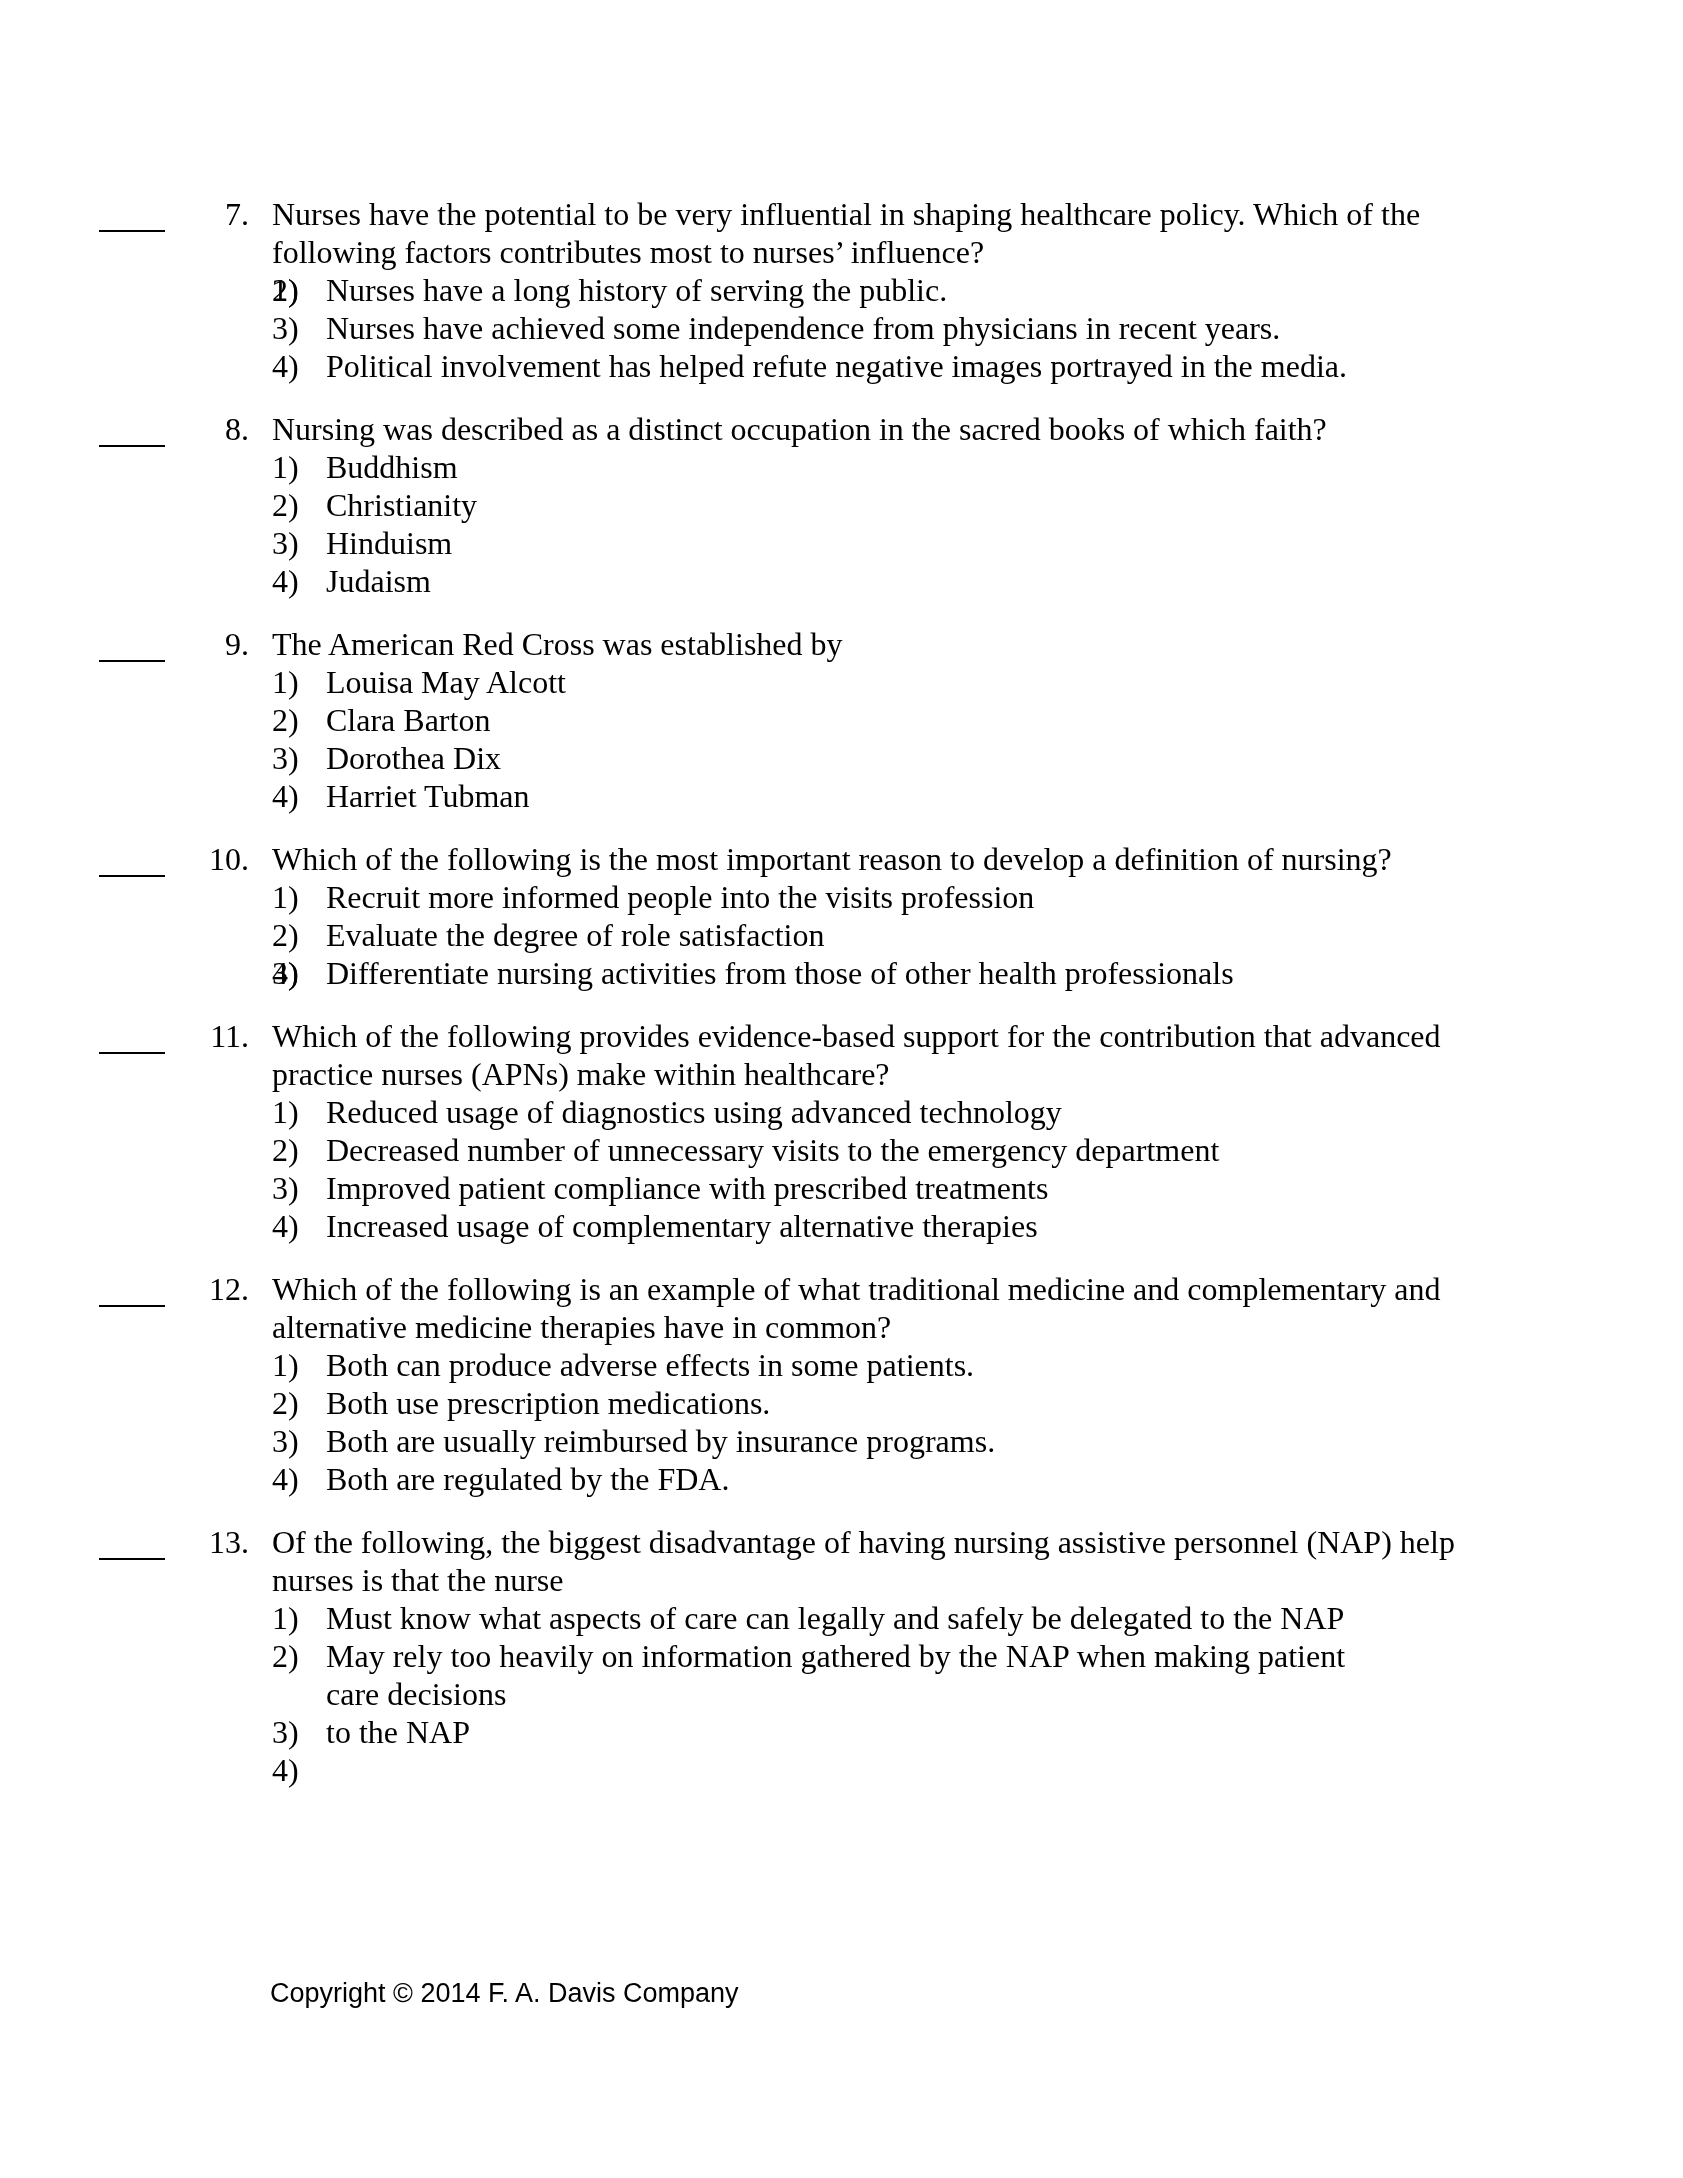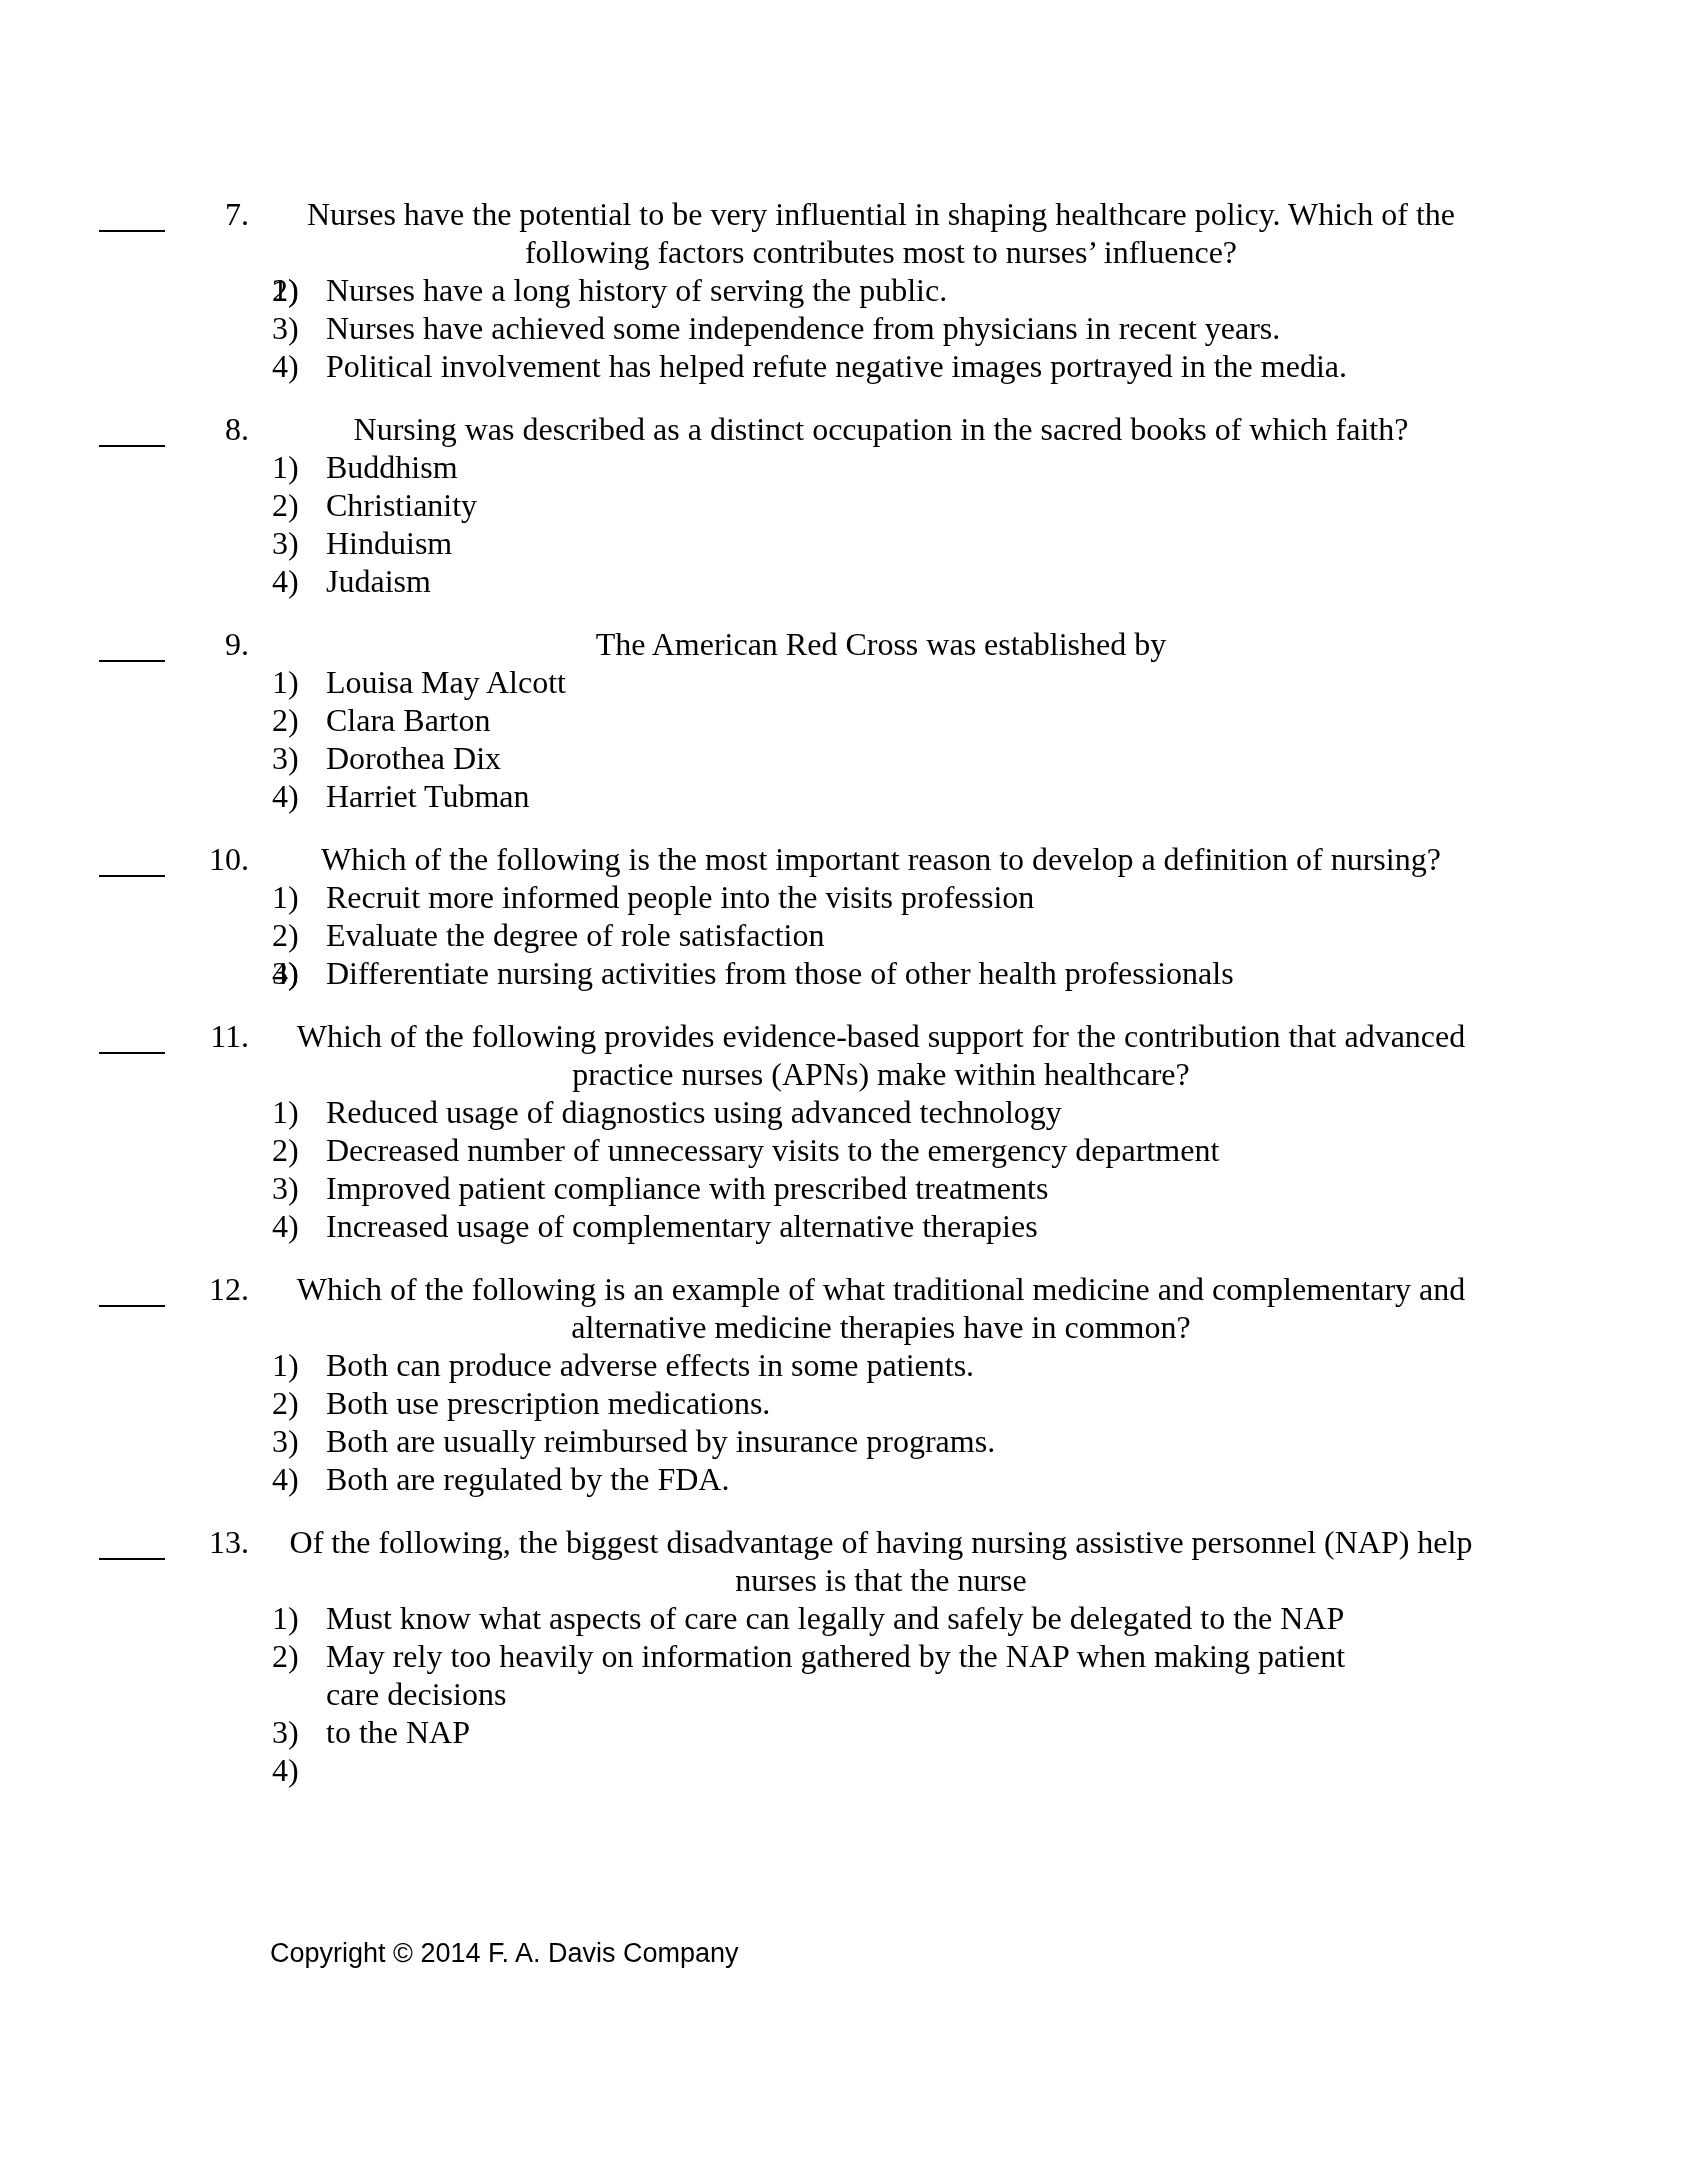--- a/index.html
+++ b/index.html
@@ -14,28 +14,28 @@
     .answer-blank {
       position: absolute; left: 99px; top: 35px; width: 66px; height: 0;
       border-top: 2px solid #000;
     }
     .qnum {
       position: absolute; left: 193px; width: 56px; top: 0;
       text-align: right; font-size: 32px; line-height: 38px;
     }
     .qtext {
       margin-left: 272px; width: 1218px;
-      font-size: 32px; line-height: 38px; text-align: center;
+      font-size: 32px; line-height: 38px;
     }
     .options { margin-left: 272px; }
     .option { position: relative; font-size: 32px; line-height: 38px; }
     .opt-num { position: absolute; left: 0; top: 0; }
     .opt-text { display: block; margin-left: 54px; width: 1089px; }
     .footer {
-      position: absolute; left: 270px; top: 1936px;
+      position: absolute; left: 270px; top: 1976px;
       font-family: "Liberation Sans", "DejaVu Sans", sans-serif;
       font-size: 27px; line-height: 34px; text-align: center;
     }
   </style>
 </head>
 <body>
 
 <div class="page">
   <div class="questions" id="questions">
       <div class="question">

